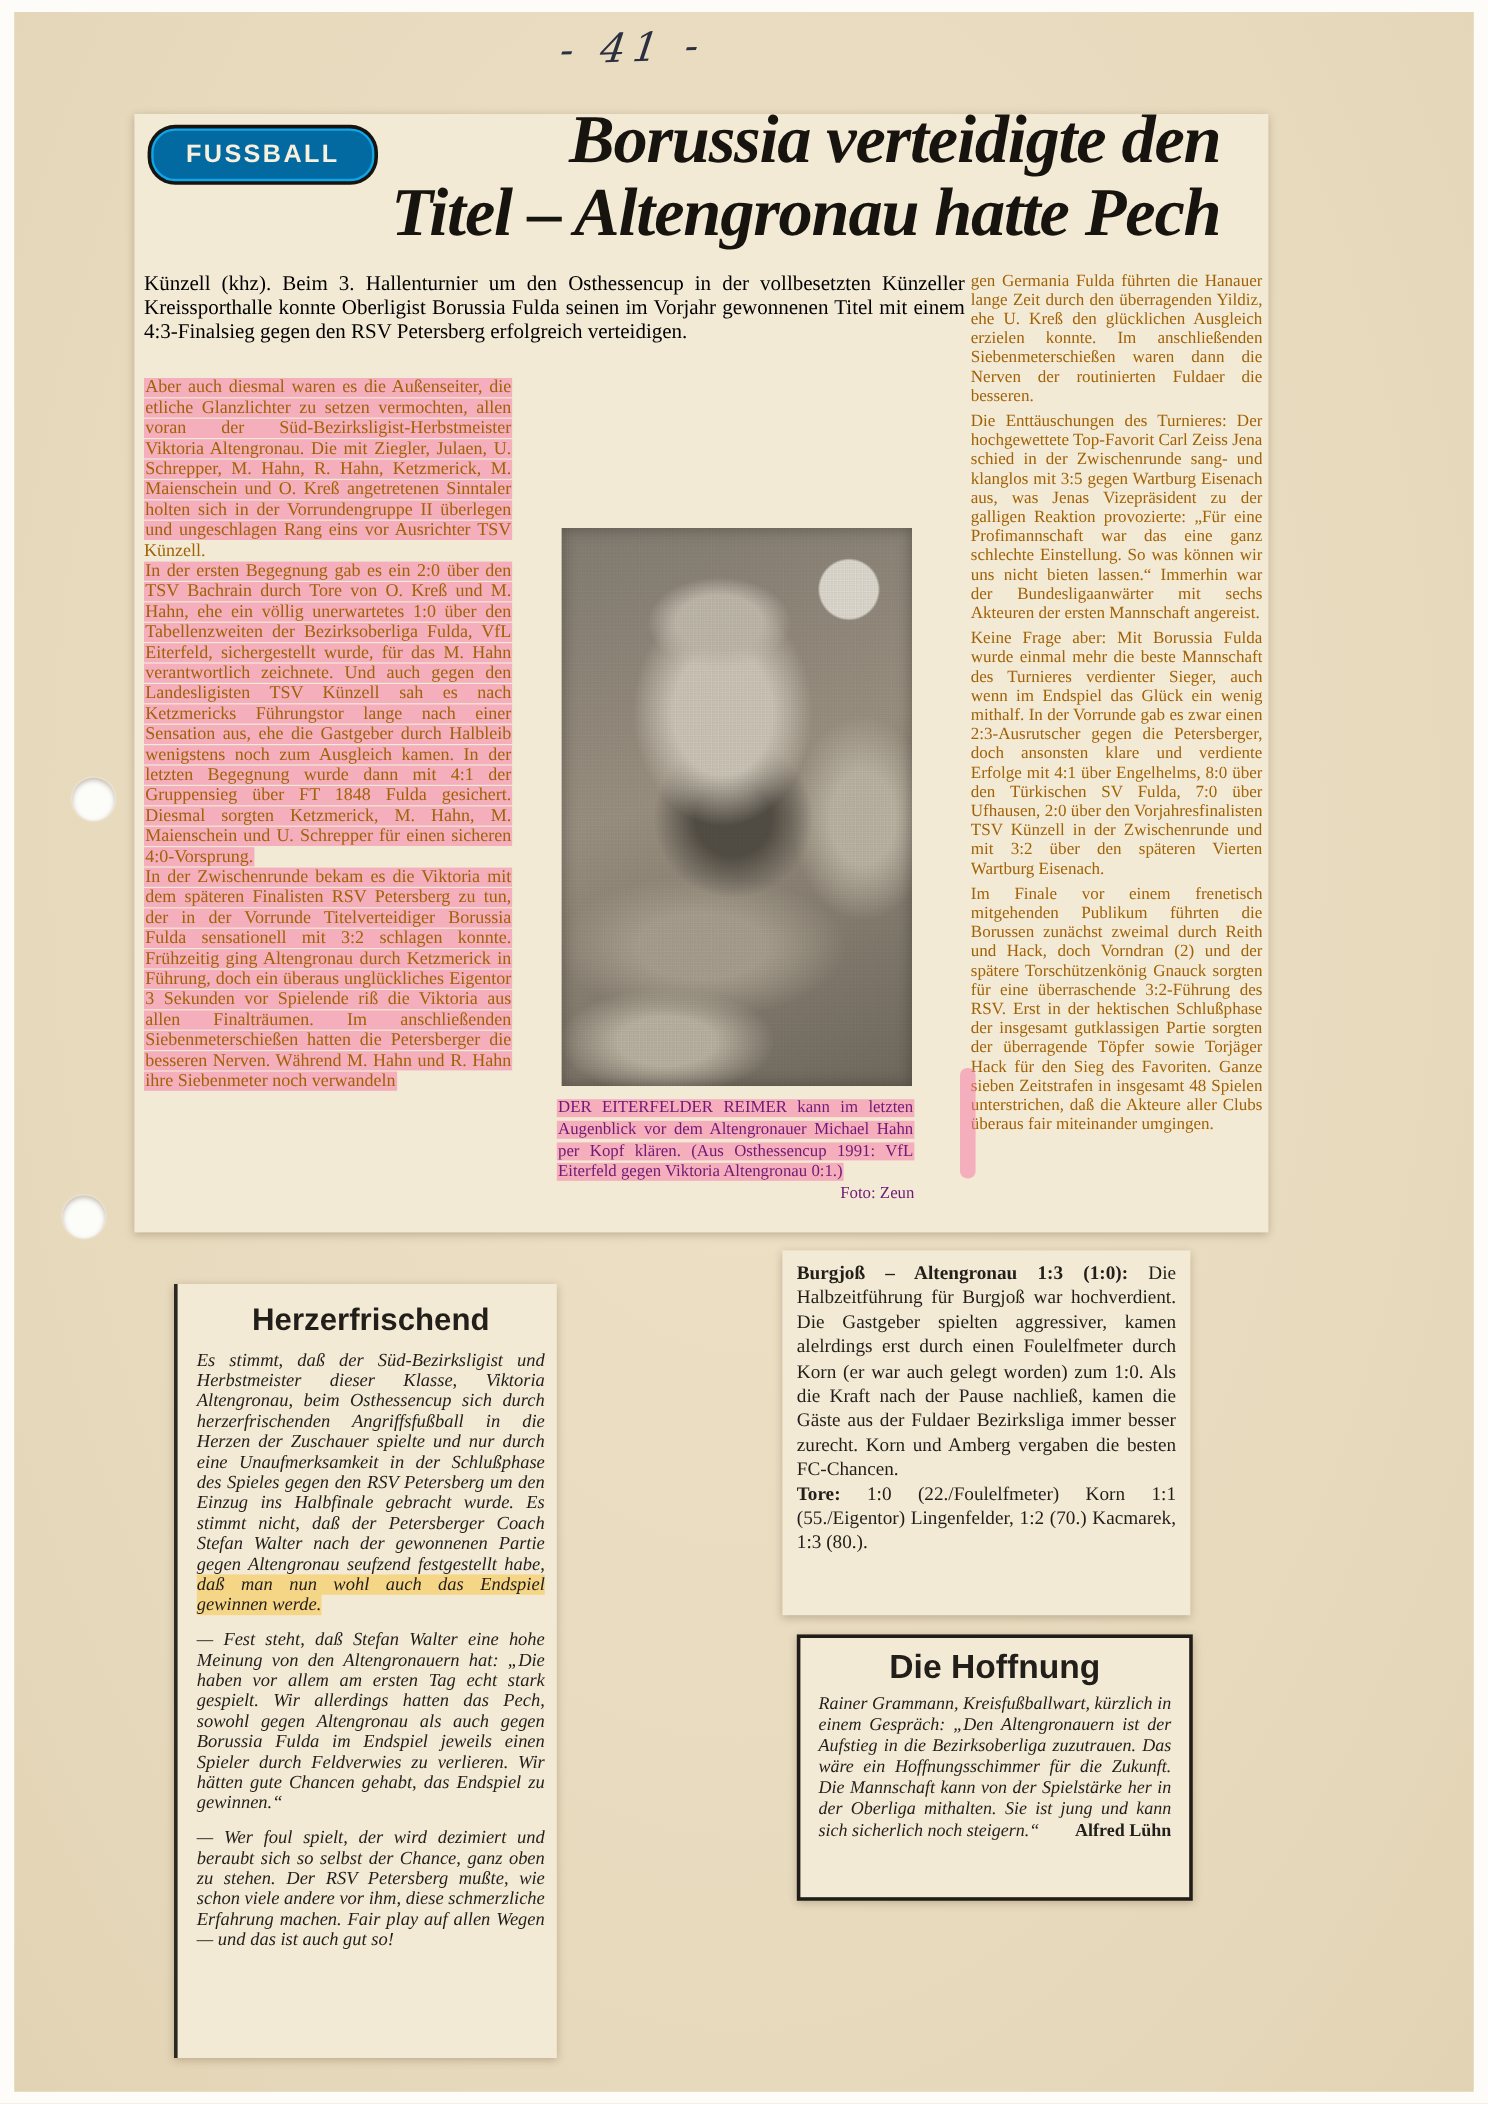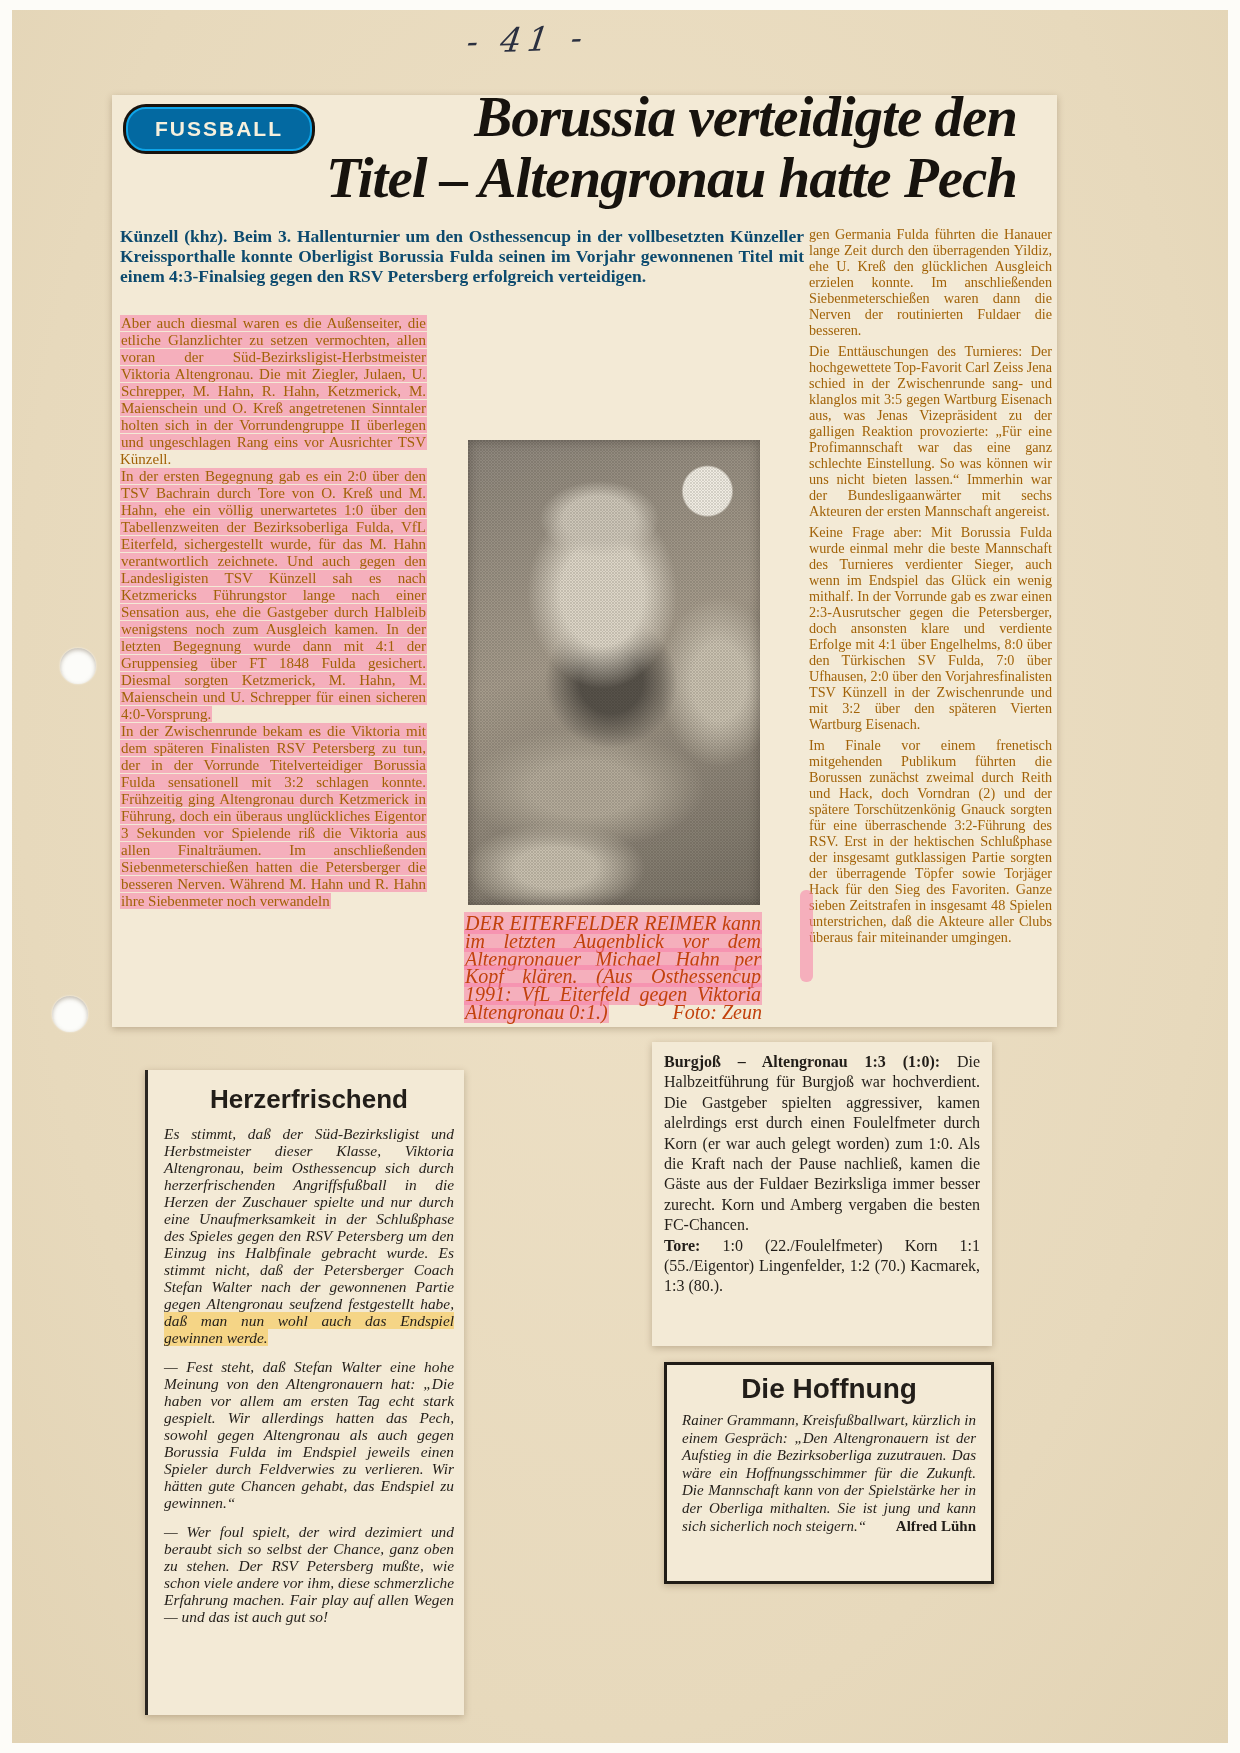--- a/index.html
+++ b/index.html
@@ -13,44 +13,44 @@
         font-size:33px;color:#2b3040;transform:rotate(-2deg) skewX(-10deg);letter-spacing:6px;}
   
   #main-clip{left:100px;top:85px;width:945px;height:932px;}
   .badge{position:absolute;left:14px;top:12px;width:182px;height:40px;background:#0369a1;border-radius:20px;
         border:2px solid #0ea5e9;box-shadow:0 0 0 3px #17130e;display:flex;align-items:center;justify-content:center;
         color:#f6f0dd;font-family:"Liberation Sans",sans-serif;font-weight:bold;font-size:21px;letter-spacing:2px;}
   .headline{position:absolute;font-family:"Liberation Serif",serif;font-weight:bold;font-style:italic;
         color:#17130e;font-size:57px;line-height:62px;letter-spacing:-1px;white-space:nowrap;text-align:right;}
   #hl1{left:195px;top:-9px;width:710px;}
   #hl2{left:0px;top:52px;width:905px;}
-  #lead{position:absolute;left:8px;top:131px;width:684px;font-weight:bold;font-size:17.5px;line-height:20px;
-        text-align:justify;color:#0c4a6e;}
+  #lead{position:absolute;left:8px;top:131px;width:684px;font-weight:normal;font-size:17.5px;line-height:20px;
+        text-align:justify;color:#000000;}
   .col{position:absolute;text-align:justify;color:#a16207;overflow:hidden;}
   .col p{margin:0;}
   #col-left{left:8px;top:220px;width:307px;height:712px;font-size:15px;line-height:17px;}
   #col-mid{left:337px;top:220px;width:300px;height:130px;font-size:15px;line-height:17px;}
   #col-right{left:697px;top:131px;width:243px;height:790px;font-size:14.2px;line-height:16px;}
   #col-right p{margin:0 0 5px 0;}
   .hl-pink{background:rgba(246,125,168,.55);-webkit-box-decoration-break:clone;box-decoration-break:clone;padding:0 1px;}
   .hl-yellow{background:rgba(245,195,70,.55);-webkit-box-decoration-break:clone;box-decoration-break:clone;}
   #photo{position:absolute;left:356px;top:345px;width:292px;height:465px;
       background:
        repeating-radial-gradient(circle at 1px 1px, rgba(35,30,25,.16) 0 .6px, rgba(0,0,0,0) 1.6px),
        radial-gradient(circle at 82% 11%, #f1ede3 0 24px, rgba(240,236,228,0) 26px),
        radial-gradient(ellipse 60px 38px at 45% 17%, #cfc8ba 0 60%, rgba(0,0,0,0) 100%),
        radial-gradient(ellipse 75px 95px at 46% 33%, #ded7c8 0 55%, rgba(0,0,0,0) 100%),
        radial-gradient(ellipse 70px 70px at 49% 52%, #57524a 0 45%, rgba(0,0,0,0) 95%),
        radial-gradient(ellipse 60px 85px at 86% 52%, #cbc3b2 0 45%, rgba(0,0,0,0) 100%),
        radial-gradient(ellipse 120px 60px at 40% 75%, #b5ac9b 0 45%, rgba(0,0,0,0) 100%),
        radial-gradient(ellipse 90px 45px at 30% 92%, #c9c1b0 0 45%, rgba(0,0,0,0) 100%),
        linear-gradient(160deg,#8e877c 0%,#a79d8d 45%,#797266 100%);
       background-size:3px 3px,auto,auto,auto,auto,auto,auto,auto,auto;box-shadow:inset 0 0 12px rgba(30,25,20,.4);}
-  #caption{position:absolute;left:352px;top:820px;width:298px;font-style:italic;font-size:20px;line-height:17.8px;
-        text-align:justify;color:#c2410c;}
+  #caption{position:absolute;left:352px;top:820px;width:298px;font-size:14px;line-height:17.8px;
+        text-align:justify;color:#701a75;}
   #caption .credit{float:right;}
   .smudge{position:absolute;left:688px;top:795px;width:13px;height:92px;background:rgba(246,125,168,.55);border-radius:6px;}
   
   #burgjoss-clip{left:640px;top:1032px;width:340px;height:304px;padding:10px 12px;box-sizing:border-box;
         font-size:16px;line-height:20.4px;text-align:justify;color:#221e19;overflow:hidden;}
   #burgjoss-clip .b{font-weight:bold;}
   
   #herz-clip{left:133px;top:1060px;width:319px;height:645px;padding:12px 10px 0 16px;box-sizing:border-box;
         border-left:3px solid #2b2722;overflow:hidden;}
   #herz-title{font-family:"Liberation Sans",sans-serif;font-weight:bold;font-size:26px;text-align:center;

